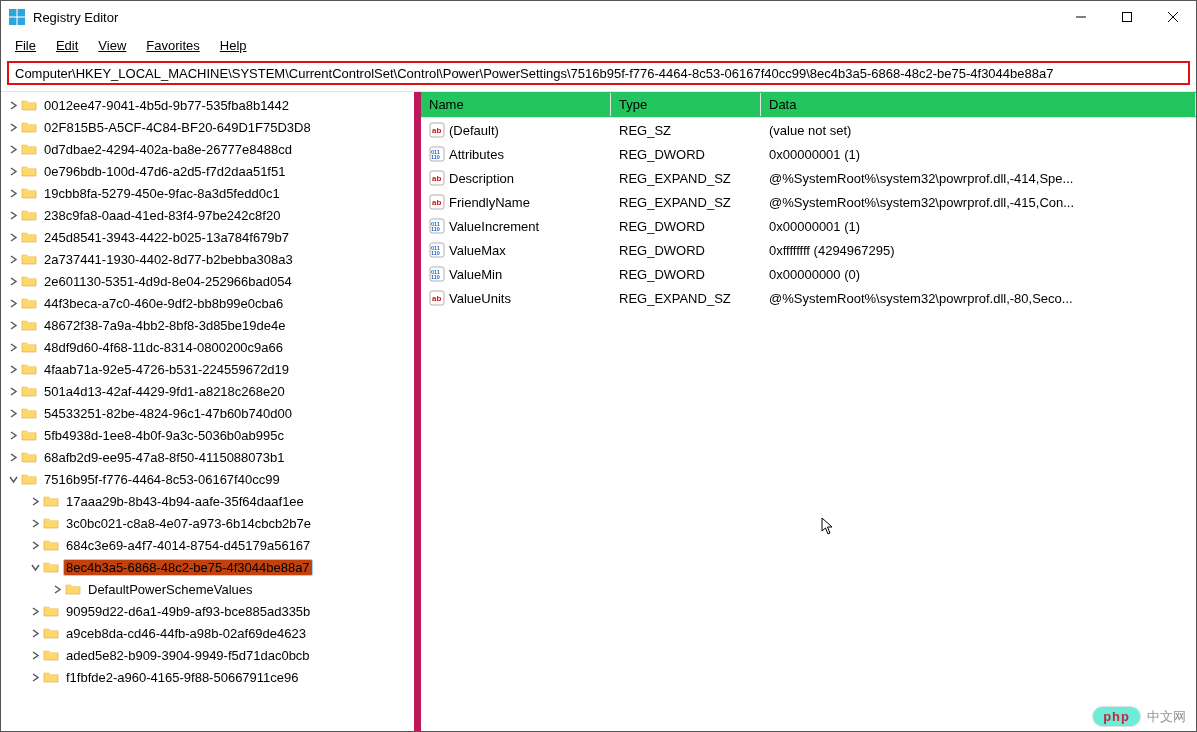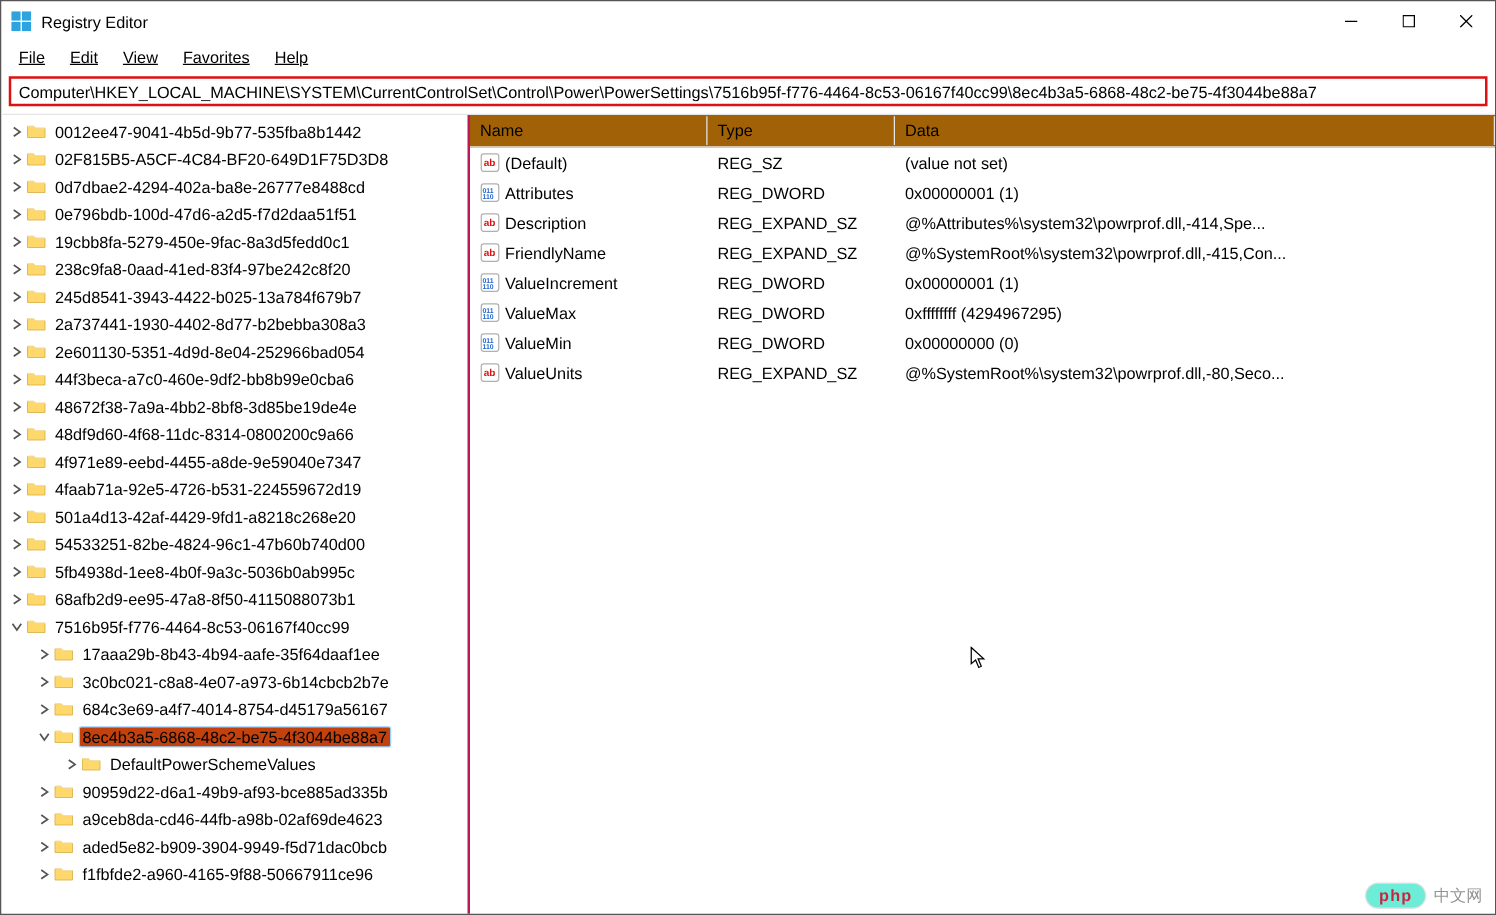--- a/index.html
+++ b/index.html
@@ -14,34 +14,34 @@
   .win-btn svg { width:10px; height:10px; stroke:#000; stroke-width:1; fill:none; }
   
   .menubar { height:24px; display:flex; align-items:center; padding: 0 6px; gap: 4px; }
   .menubar span { padding: 2px 8px; }
   
   .addressbar-wrap { padding: 4px 6px 6px 6px; }
   .addressbar { border:2px solid #d11; padding:2px 4px; height:24px; display:flex; align-items:center; }
   .addressbar input { border:none; width:100%; font: inherit; outline:none; }
   
   .split { flex:1; display:flex; min-height:0; border-top:1px solid #e5e5e5;}
-  .treepane { width:375px; overflow-y:auto; border-right:2px solid #be185d; position:relative;}
+  .treepane { width:420px; overflow-y:auto; border-right:7px solid #be185d; position:relative;}
   .listpane { flex:1; overflow:auto; position:relative;}
   
   .tree { padding: 2px 0; }
   .node { display:flex; align-items:center; height:22px; white-space:nowrap; }
   .node .twisty { width:16px; display:flex; justify-content:center; color:#555; }
   .node .twisty svg { width:9px; height:9px; fill:none; stroke:#555; stroke-width:1.4;}
   .node .fld { width:16px; height:14px; margin-right:4px; flex:0 0 auto;}
   .node .label { padding:1px 3px; }
   .node.selected .label { background:#c2410c; border:1px solid #99d1ff; padding:0 2px; border-radius:2px;}
   
   .fld svg { width:16px; height:14px; }
   
-  .lv-header { display:flex; height:26px; align-items:center; border-bottom:1px solid #e5e5e5; position:sticky; top:0; background:#a16207;}
+  .lv-header { display:flex; height:26px; align-items:center; border-bottom:1px solid #e5e5e5; position:sticky; top:0; background:#22c55e;}
   .lv-header .col { padding:4px 8px; border-right:1px solid #e5e5e5; }
   .col-name{ width:190px;} .col-type{ width:150px;} .col-data{ flex:1;}
   .lv-row { display:flex; height:24px; align-items:center; }
   .lv-row .cell { padding:2px 8px; overflow:hidden; text-overflow:ellipsis; white-space:nowrap;}
   .lv-row .cell.name{ width:190px; display:flex; align-items:center; gap:4px;}
   .lv-row .cell.type{ width:150px;}
   .lv-row .cell.data{ flex:1;}
   .val-icon { width:16px; height:16px; flex:0 0 auto;}
   
   .treepane::-webkit-scrollbar, .listpane::-webkit-scrollbar { width:16px; height:16px;}
@@ -261,31 +261,20 @@
           </div>
           <div class="node" style="padding-left: 4px;">
             <span class="twisty">
               <svg viewBox="0 0 9 9">
                 <use href="#twisty-closed"></use>
               </svg>
             </span>
             <span class="fld"><svg viewBox="0 0 16 14">
                 <use href="#folder"></use>
               </svg></span>
-            <span class="label">4f971e89-eebd-4455-a8de-9e59040e7347</span>
-          </div>
-          <div class="node" style="padding-left: 4px;">
-            <span class="twisty">
-              <svg viewBox="0 0 9 9">
-                <use href="#twisty-closed"></use>
-              </svg>
-            </span>
-            <span class="fld"><svg viewBox="0 0 16 14">
-                <use href="#folder"></use>
-              </svg></span>
             <span class="label">4faab71a-92e5-4726-b531-224559672d19</span>
           </div>
           <div class="node" style="padding-left: 4px;">
             <span class="twisty">
               <svg viewBox="0 0 9 9">
                 <use href="#twisty-closed"></use>
               </svg>
             </span>
             <span class="fld"><svg viewBox="0 0 16 14">
                 <use href="#folder"></use>
@@ -465,21 +454,21 @@
     <div class="cell data">0x00000001 (1)</div>
           </div>
           <div class="lv-row">
             <div class="cell name">
       <span class="val-icon"><svg viewBox="0 0 16 16">
                   <use href="#val-sz"></use>
                 </svg></span>
       <span>Description</span>
     </div>
     <div class="cell type">REG_EXPAND_SZ</div>
-    <div class="cell data">@%Attributes%\system32\powrprof.dll,-414,Spe...</div>
+    <div class="cell data">@%SystemRoot%\system32\powrprof.dll,-414,Spe...</div>
           </div>
           <div class="lv-row">
             <div class="cell name">
       <span class="val-icon"><svg viewBox="0 0 16 16">
                   <use href="#val-sz"></use>
                 </svg></span>
       <span>FriendlyName</span>
     </div>
     <div class="cell type">REG_EXPAND_SZ</div>
     <div class="cell data">@%SystemRoot%\system32\powrprof.dll,-415,Con...</div>

